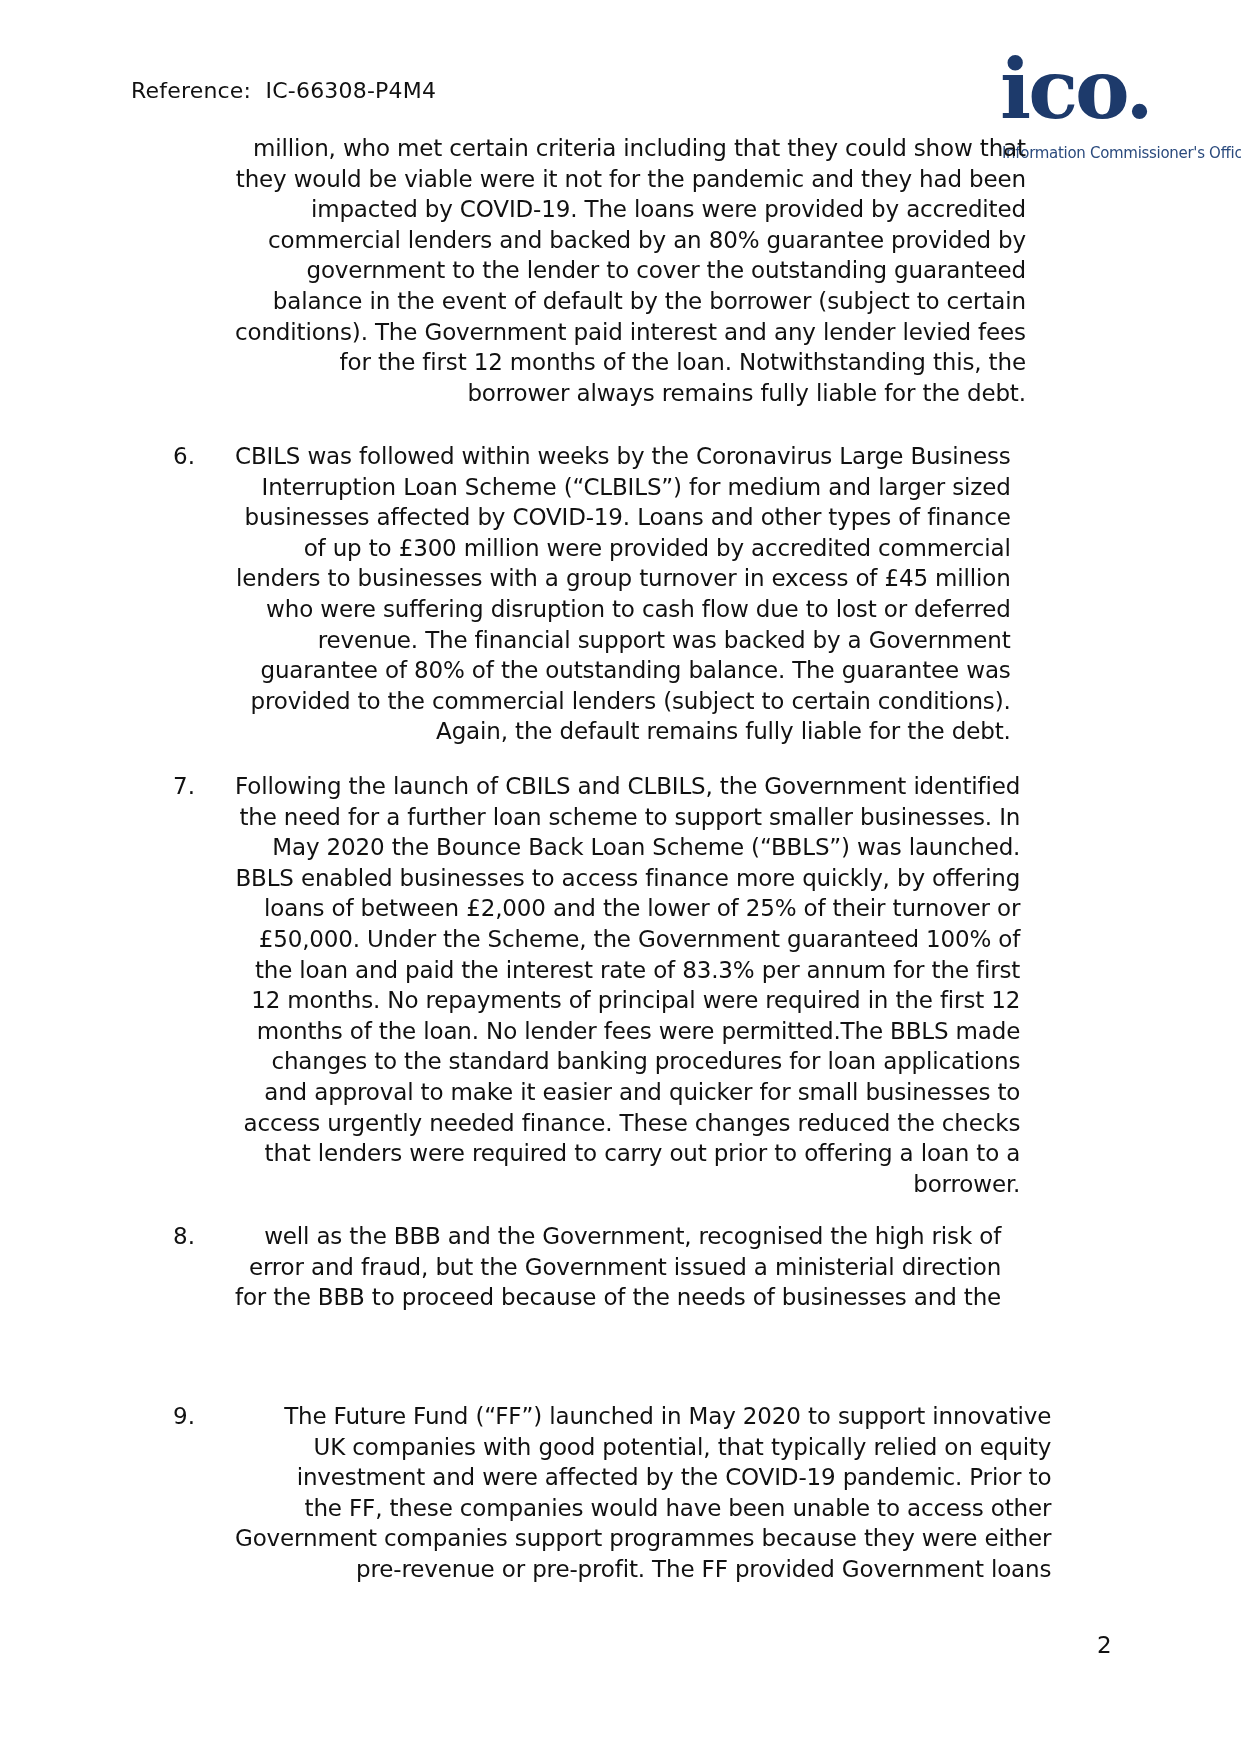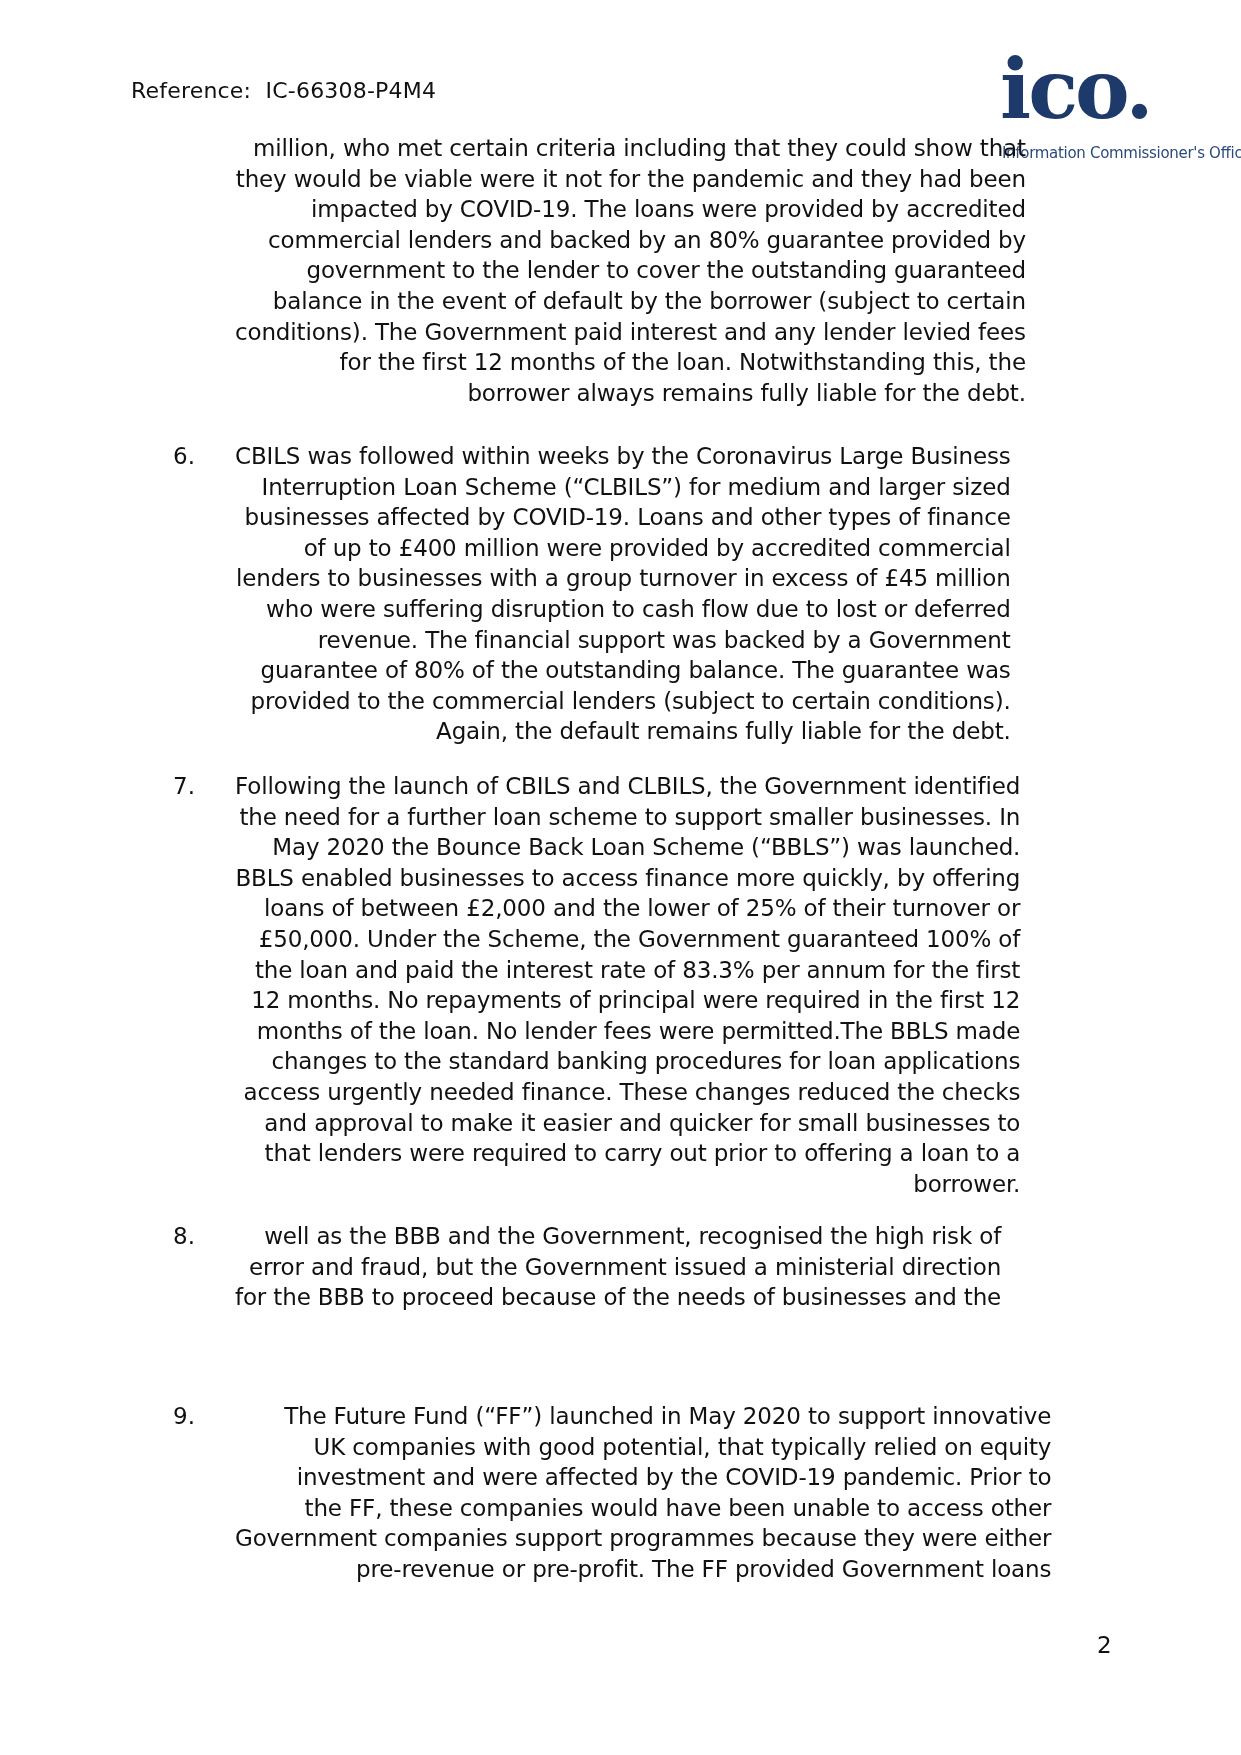--- a/index.html
+++ b/index.html
@@ -64,21 +64,21 @@
         <span class="line">for the first 12 months of the loan. Notwithstanding this, the</span>
         <span class="line">borrower always remains fully liable for the debt.</span>
       </div>
     </div>
     <div class="para" style="top: 441px;">
       <span class="num">6.</span>
       <div class="lines">
         <span class="line">CBILS was followed within weeks by the Coronavirus Large Business</span>
         <span class="line">Interruption Loan Scheme (“CLBILS”) for medium and larger sized</span>
         <span class="line">businesses affected by COVID-19. Loans and other types of finance</span>
-        <span class="line">of up to £400 million were provided by accredited commercial</span>
+        <span class="line">of up to £300 million were provided by accredited commercial</span>
         <span class="line">lenders to businesses with a group turnover in excess of £45 million</span>
         <span class="line">who were suffering disruption to cash flow due to lost or deferred</span>
         <span class="line">revenue. The financial support was backed by a Government</span>
         <span class="line">guarantee of 80% of the outstanding balance. The guarantee was</span>
         <span class="line">provided to the commercial lenders (subject to certain conditions).</span>
         <span class="line">Again, the default remains fully liable for the debt.</span>
       </div>
     </div>
     <div class="para" style="top: 771px;">
       <span class="num">7.</span>
@@ -86,22 +86,22 @@
         <span class="line">Following the launch of CBILS and CLBILS, the Government identified</span>
         <span class="line">the need for a further loan scheme to support smaller businesses. In</span>
         <span class="line">May 2020 the Bounce Back Loan Scheme (“BBLS”) was launched.</span>
         <span class="line">BBLS enabled businesses to access finance more quickly, by offering</span>
         <span class="line">loans of between £2,000 and the lower of 25% of their turnover or</span>
         <span class="line">£50,000. Under the Scheme, the Government guaranteed 100% of</span>
         <span class="line">the loan and paid the interest rate of 83.3% per annum for the first</span>
         <span class="line">12 months. No repayments of principal were required in the first 12</span>
         <span class="line">months of the loan. No lender fees were permitted.The BBLS made</span>
         <span class="line">changes to the standard banking procedures for loan applications</span>
+        <span class="line">and approval to make it easier and quicker for small businesses to</span>
         <span class="line">access urgently needed finance. These changes reduced the checks</span>
-        <span class="line">and approval to make it easier and quicker for small businesses to</span>
         <span class="line">that lenders were required to carry out prior to offering a loan to a</span>
         <span class="line">borrower.</span>
       </div>
     </div>
     <div class="para" style="top: 1221px;">
       <span class="num">8.</span>
       <div class="lines">
         <span class="line">well as the BBB and the Government, recognised the high risk of</span>
         <span class="line">error and fraud, but the Government issued a ministerial direction</span>
         <span class="line">for the BBB to proceed because of the needs of businesses and the</span>

